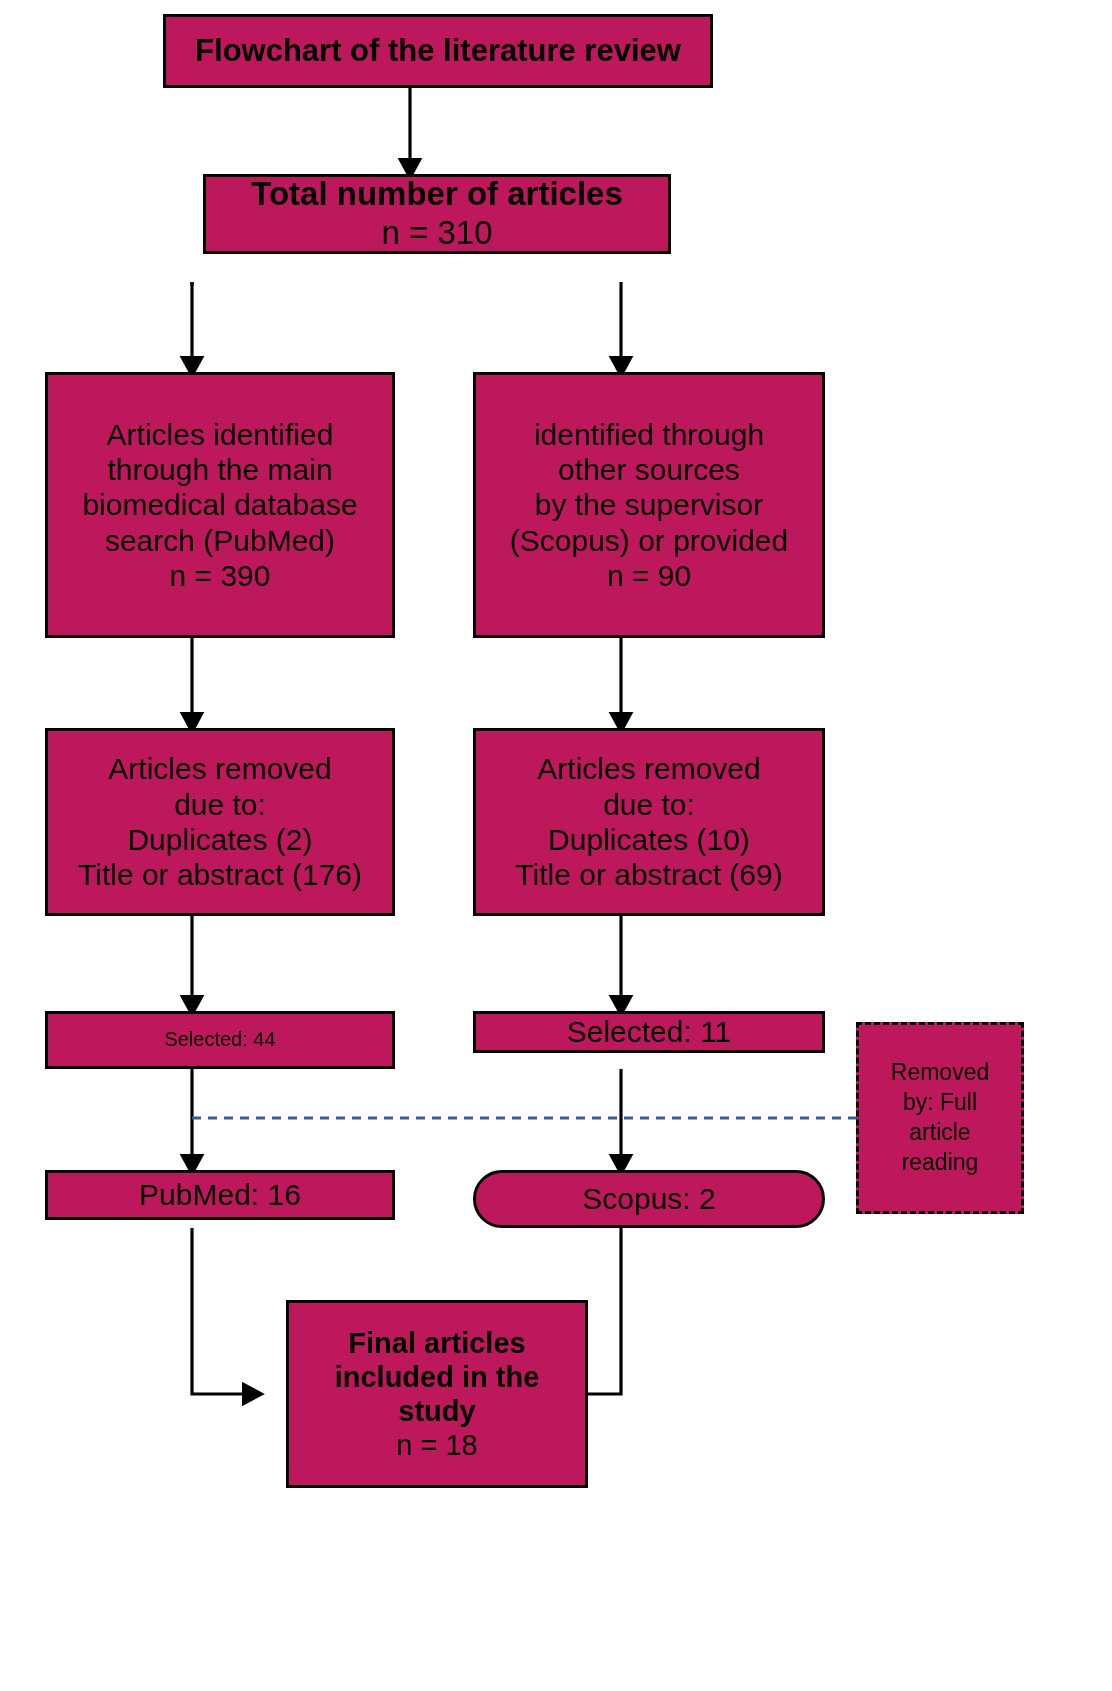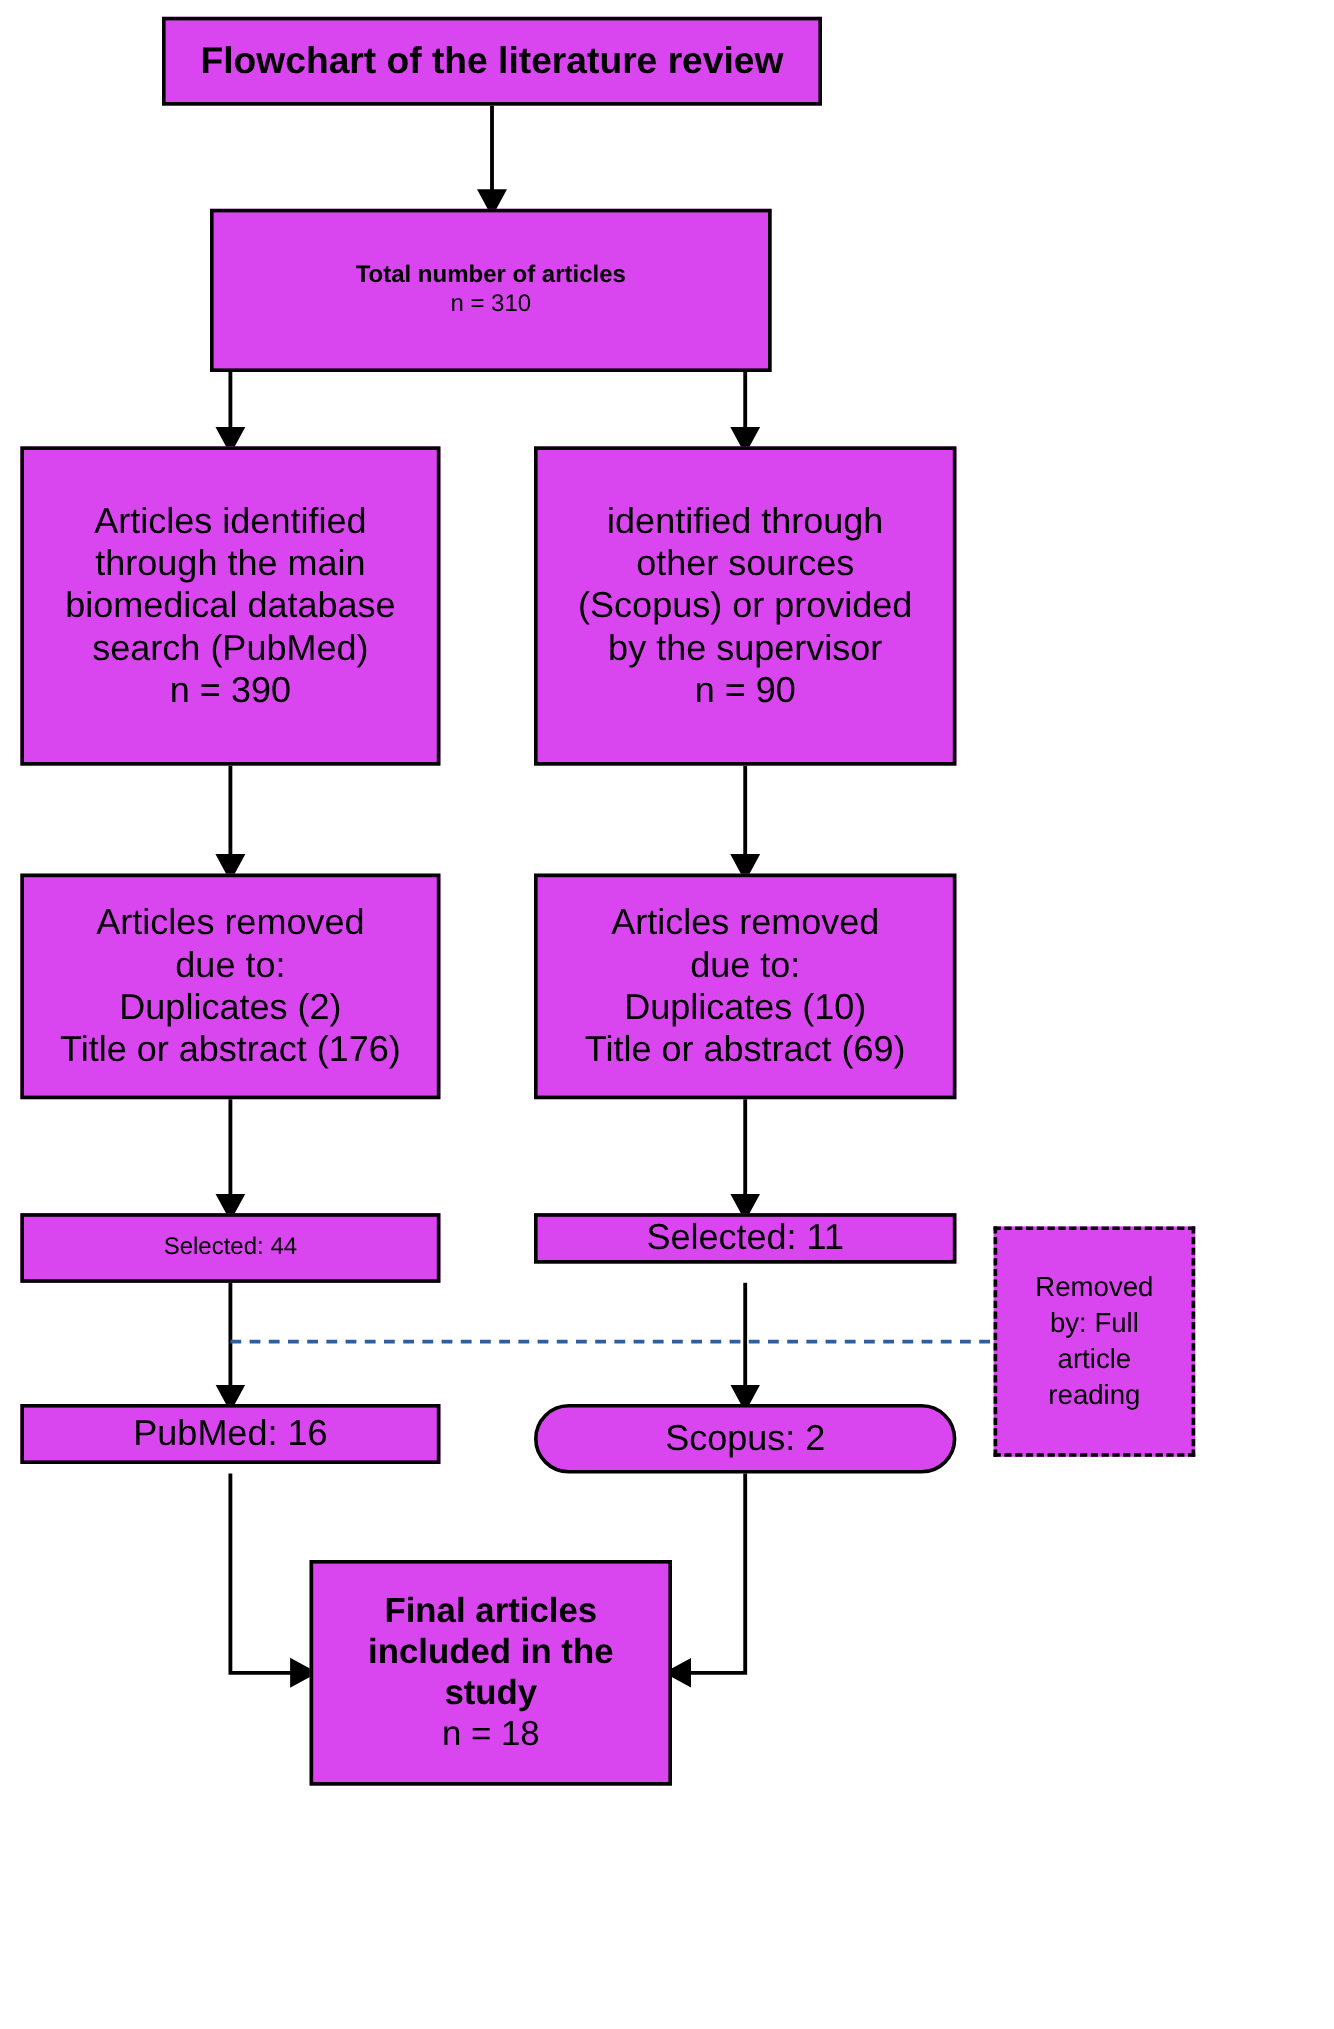--- a/index.html
+++ b/index.html
@@ -18,36 +18,37 @@
   #stage {
     position: absolute;
     left: 0; top: 0;
     width: 1112px;
     height: 1691px;
   }
   .node {
     position: absolute;
     box-sizing: border-box;
     border: 3px solid #000000;
-    background: #d946ef;
+    background: #be185d;
     display: flex;
     flex-direction: column;
     align-items: center;
     justify-content: center;
     text-align: center;
     line-height: 1.18;
     padding: 2px 6px;
+    margin-left: 28px;
   }
   .node .ln { display: block; white-space: nowrap; }
   .bold { font-weight: bold; }
   .reg  { font-weight: normal; }
 
   
   #node-title      { left: 135px; top: 14px;   width: 550px; height: 74px;  font-size: 31px; }
-  #node-total      { left: 175px; top: 174px;  width: 468px; height: 136px; font-size: 20px; }
+  #node-total      { left: 175px; top: 174px;  width: 468px; height: 80px; font-size: 33px; }
   #node-pubmed-src { left: 17px;  top: 372px;  width: 350px; height: 266px; font-size: 30px; }
   #node-other-src  { left: 445px; top: 372px;  width: 352px; height: 266px; font-size: 30px; }
   #node-removed-l  { left: 17px;  top: 728px;  width: 350px; height: 188px; font-size: 30px; }
   #node-removed-r  { left: 445px; top: 728px;  width: 352px; height: 188px; font-size: 30px; }
   #node-selected-l { left: 17px;  top: 1011px; width: 350px; height: 58px;  font-size: 20px; }
   #node-selected-r { left: 445px; top: 1011px; width: 352px; height: 42px;  font-size: 30px; }
   #node-final-l    { left: 17px;  top: 1170px; width: 350px; height: 50px;  font-size: 30px; }
   #node-final-r    { left: 445px; top: 1170px; width: 352px; height: 58px;  font-size: 30px; border-radius: 29px; }
   #node-final      { left: 258px; top: 1300px; width: 302px; height: 188px; font-size: 29px; }
   #node-removed-by {
@@ -120,22 +121,22 @@
     <span class="ln reg">Articles identified</span>
     <span class="ln reg">through the main</span>
     <span class="ln reg">biomedical database</span>
     <span class="ln reg">search (PubMed)</span>
     <span class="ln reg">n = 390</span>
   </div>
 
   <div class="node" id="node-other-src">
     <span class="ln reg">identified through</span>
     <span class="ln reg">other sources</span>
+    <span class="ln reg">by the supervisor</span>
     <span class="ln reg">(Scopus) or provided</span>
-    <span class="ln reg">by the supervisor</span>
     <span class="ln reg">n = 90</span>
   </div>
 
   <div class="node" id="node-removed-l">
     <span class="ln reg">Articles removed</span>
     <span class="ln reg">due to:</span>
     <span class="ln reg">Duplicates (2)</span>
     <span class="ln reg">Title or abstract (176)</span>
   </div>
 

